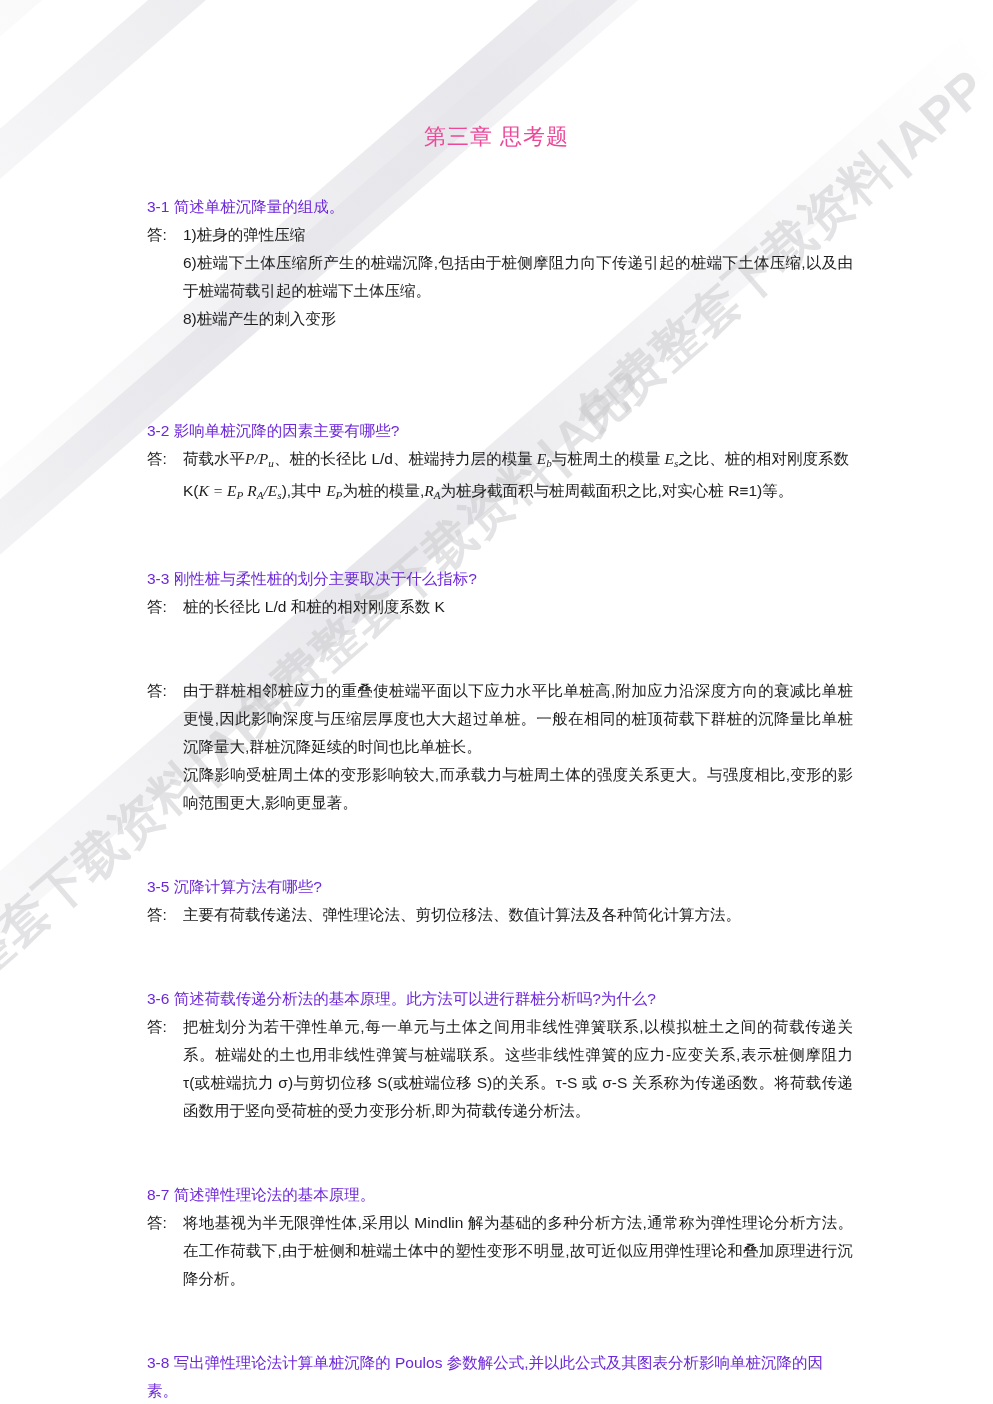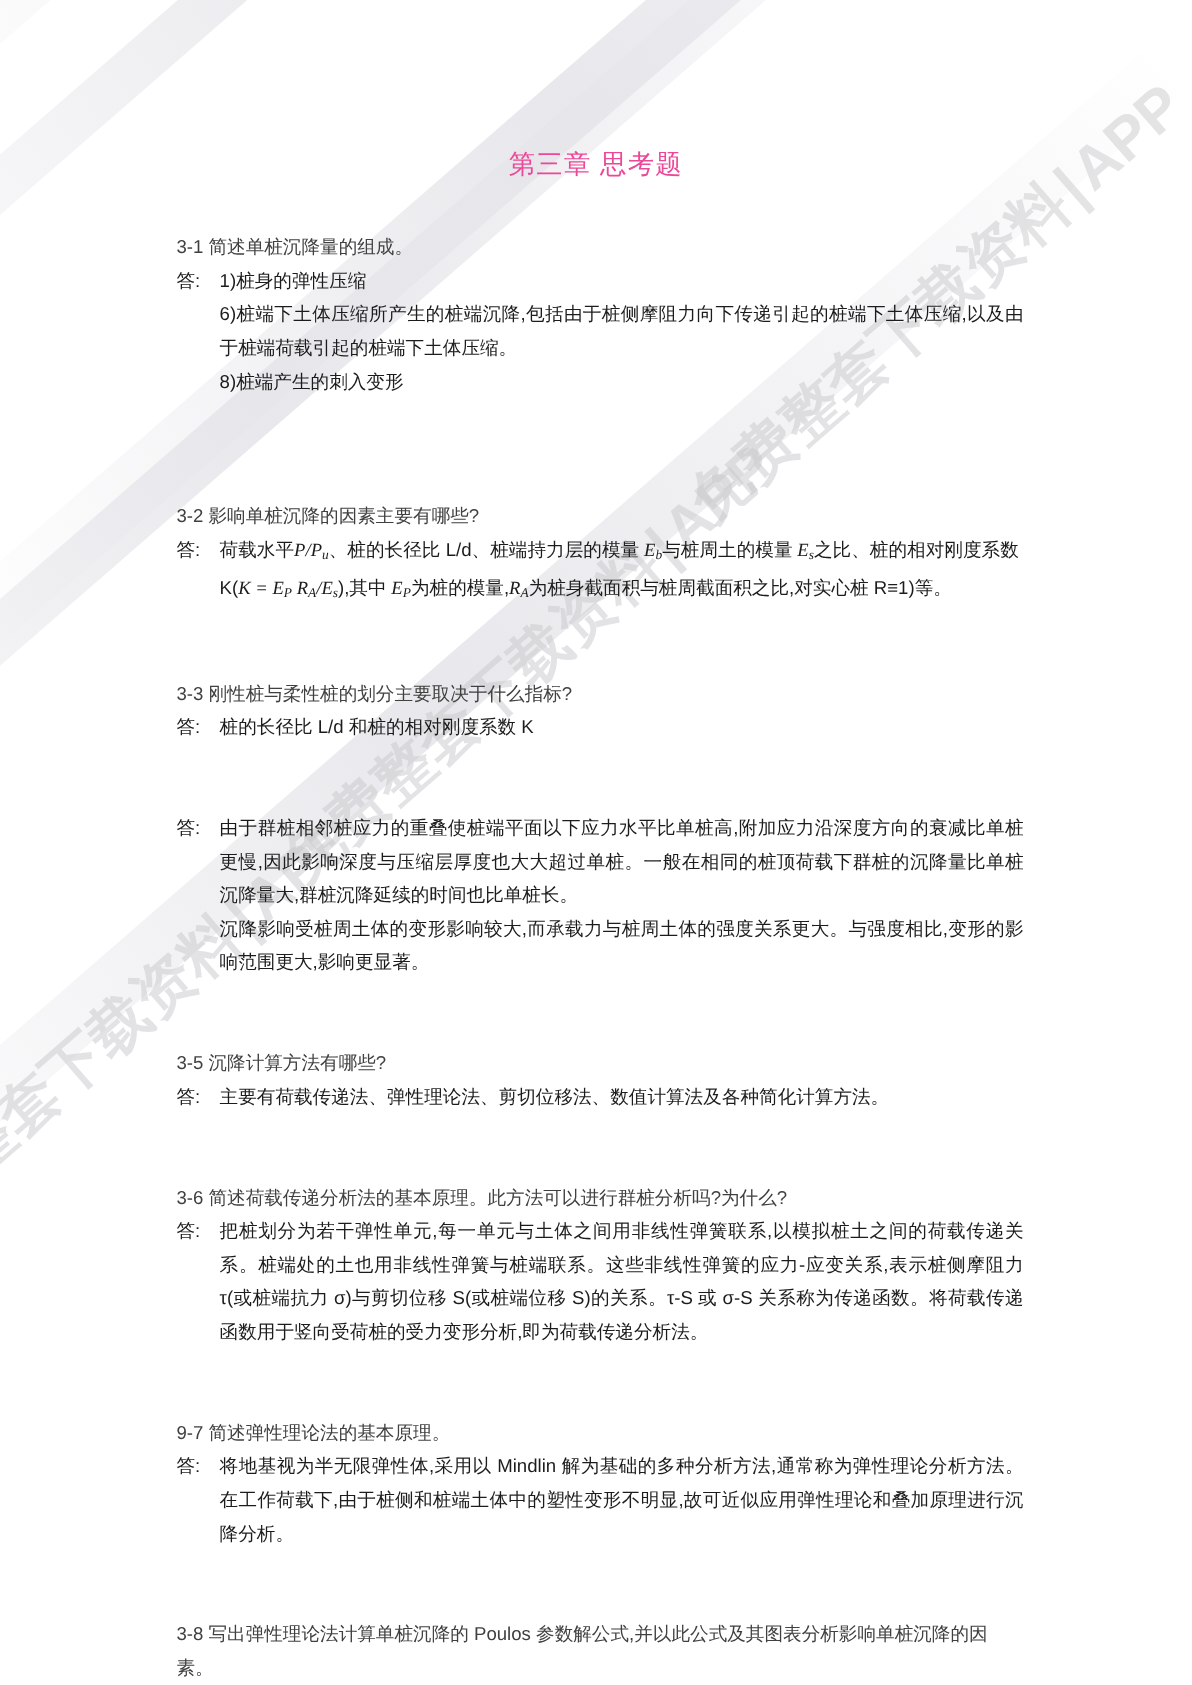--- a/index.html
+++ b/index.html
@@ -63,21 +63,21 @@
     left: 147px;
     top: 193px;
     width: 706px;
   }
 
   .qa-item { margin: 0 0 0 0; }
 
   .q-line {
     font-size: 15.5px;
     line-height: 28px;
-    color: #404040;
+    color: #6d28d9;
     text-indent: 0;
     padding-left: 0;
   }
 
   .a-block {
     font-size: 15.5px;
     line-height: 28px;
     color: #1c1c1c;
     display: flex;
     align-items: flex-start;
@@ -207,21 +207,21 @@
         <div class="a-label">答:</div>
         <div class="a-body">
           <p class="a-para">把桩划分为若干弹性单元,每一单元与土体之间用非线性弹簧联系,以模拟桩土之间的荷载传递关系。桩端处的土也用非线性弹簧与桩端联系。这些非线性弹簧的应力-应变关系,表示桩侧摩阻力 <span>τ</span>(或桩端抗力 <span>σ</span>)与剪切位移 <span>S</span>(或桩端位移 <span>S</span>)的关系。<span>τ-S</span><span class="sp"></span>或 <span>σ-S</span> 关系称为传递函数。将荷载传递函数用于竖向受荷桩的受力变形分析,即为荷载传递分析法。</p>
         </div>
       </div>
     </div>
 
     <div class="gap-md"></div>
 
     <div class="qa-item">
-      <div class="q-line">9-7 简述弹性理论法的基本原理。</div>
+      <div class="q-line">8-7 简述弹性理论法的基本原理。</div>
       <div class="a-block">
         <div class="a-label">答:</div>
         <div class="a-body">
           <p class="a-para">将地基视为半无限弹性体,采用以 Mindlin 解为基础的多种分析方法,通常称为弹性理论分析方法。在工作荷载下,由于桩侧和桩端土体中的塑性变形不明显,故可近似应用弹性理论和叠加原理进行沉降分析。</p>
         </div>
       </div>
     </div>
 
     <div class="gap-md"></div>
 

